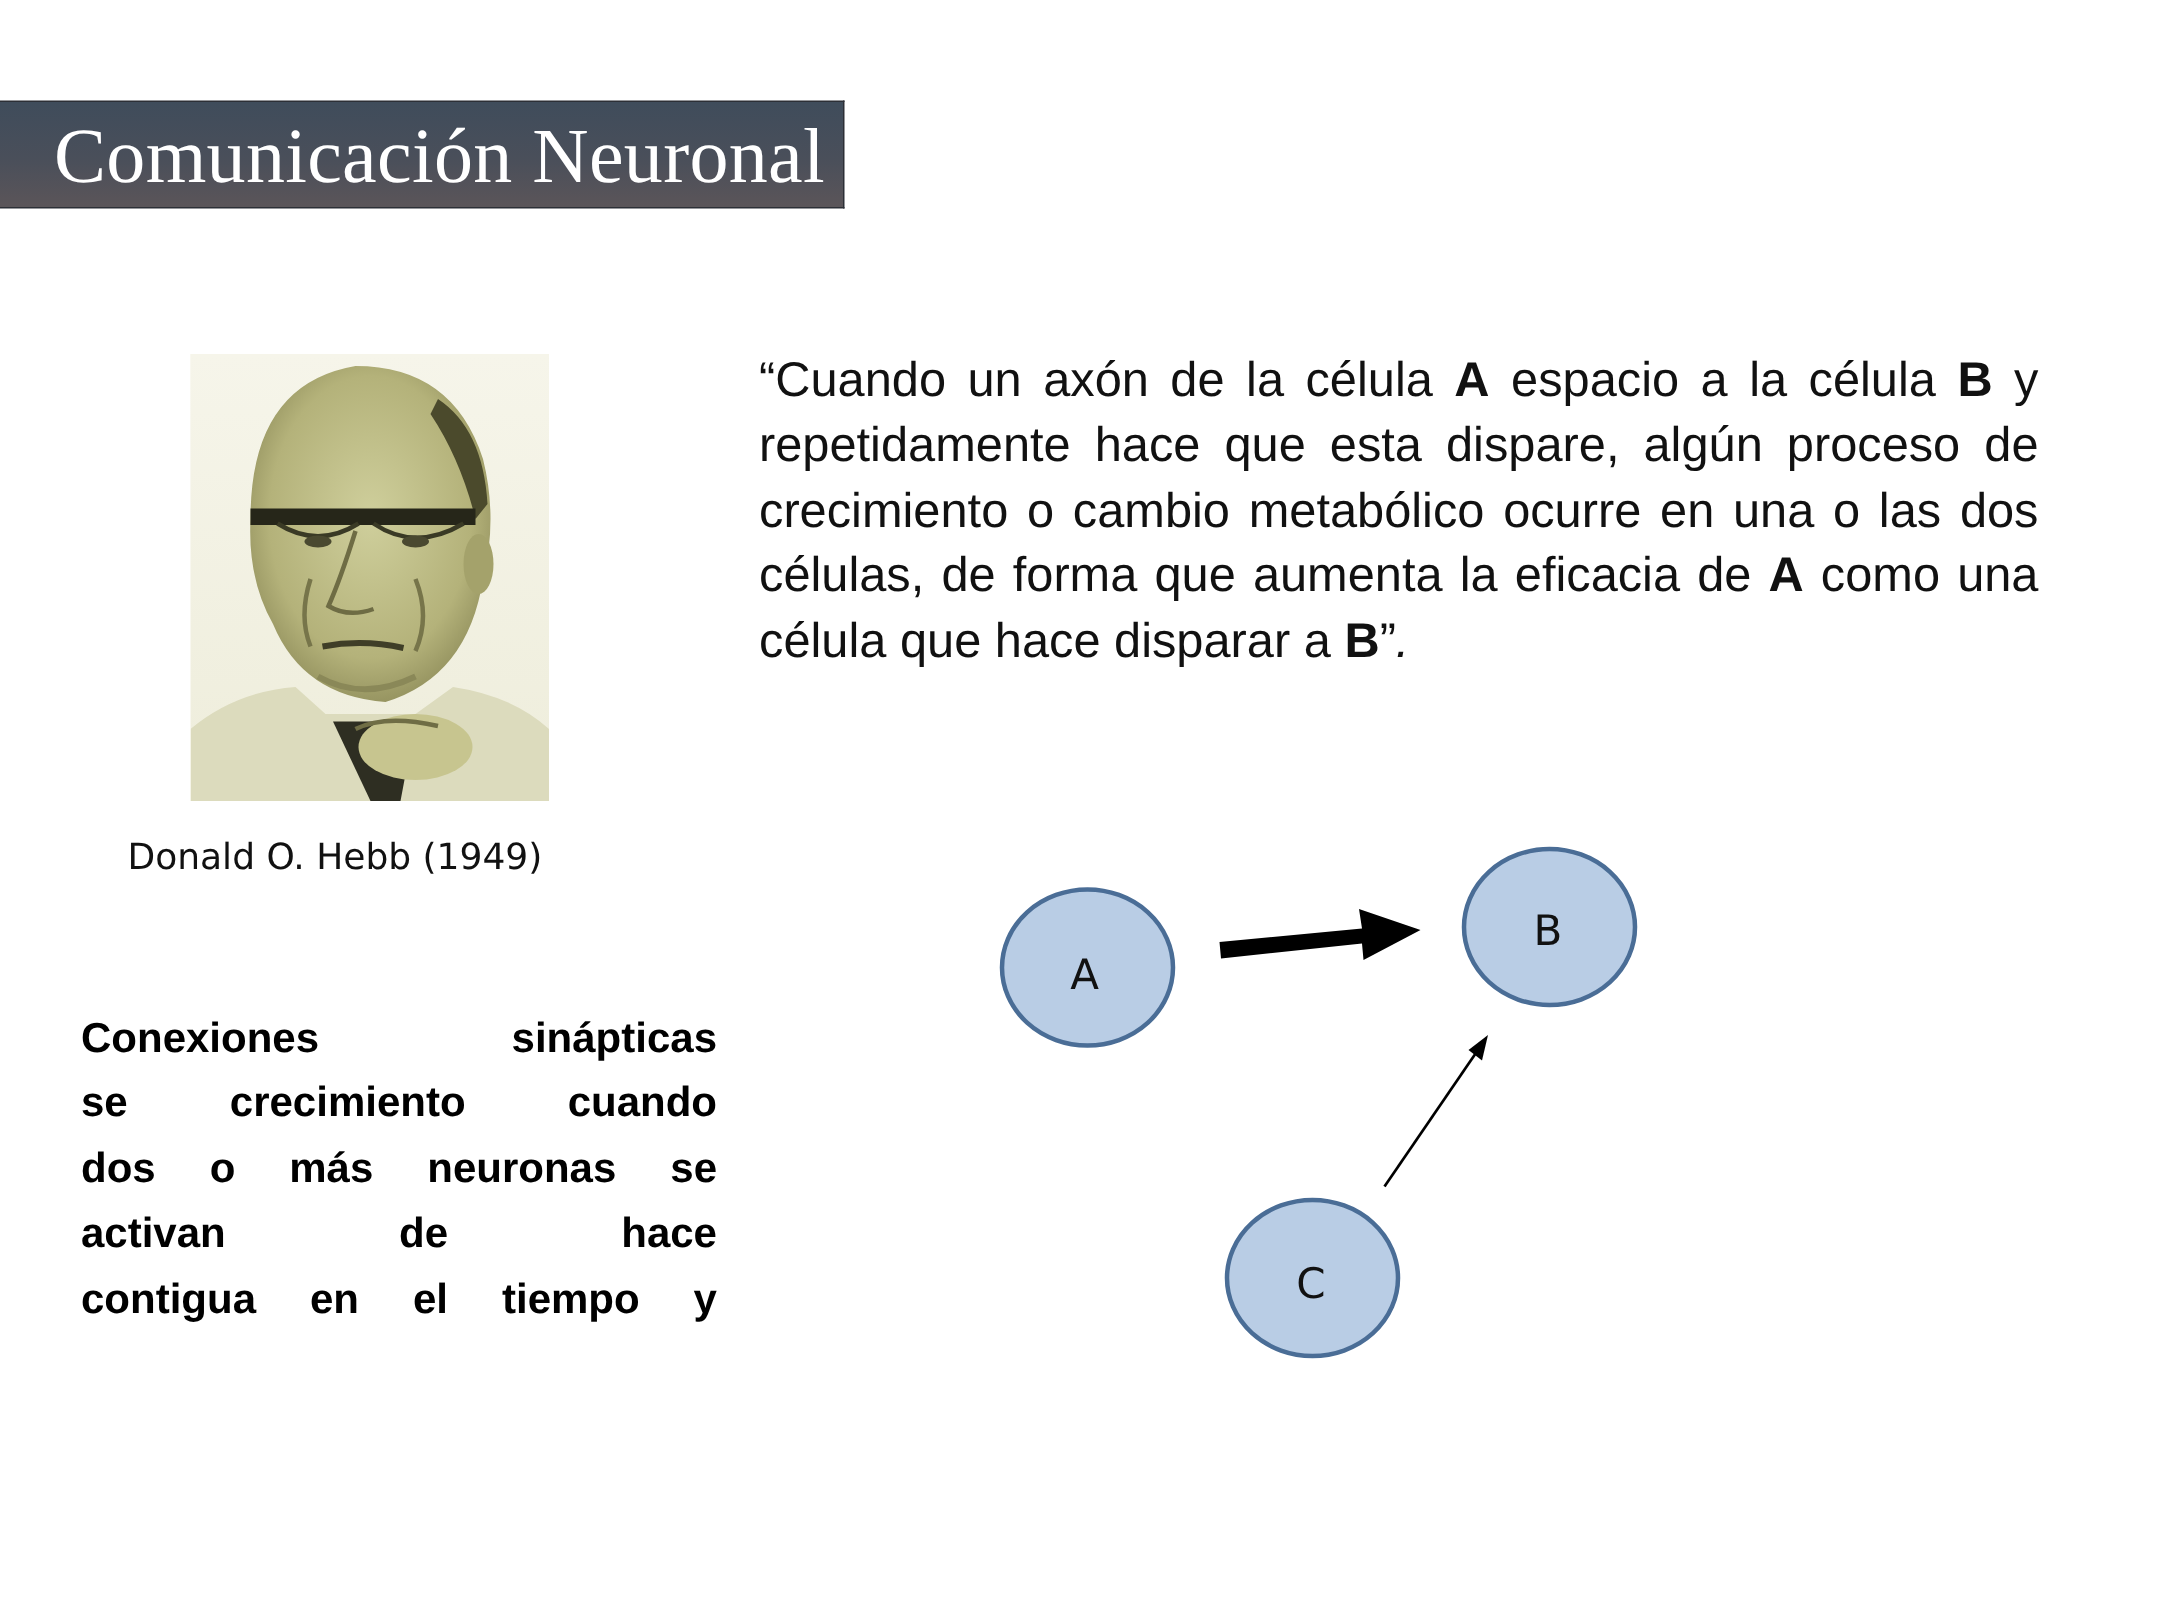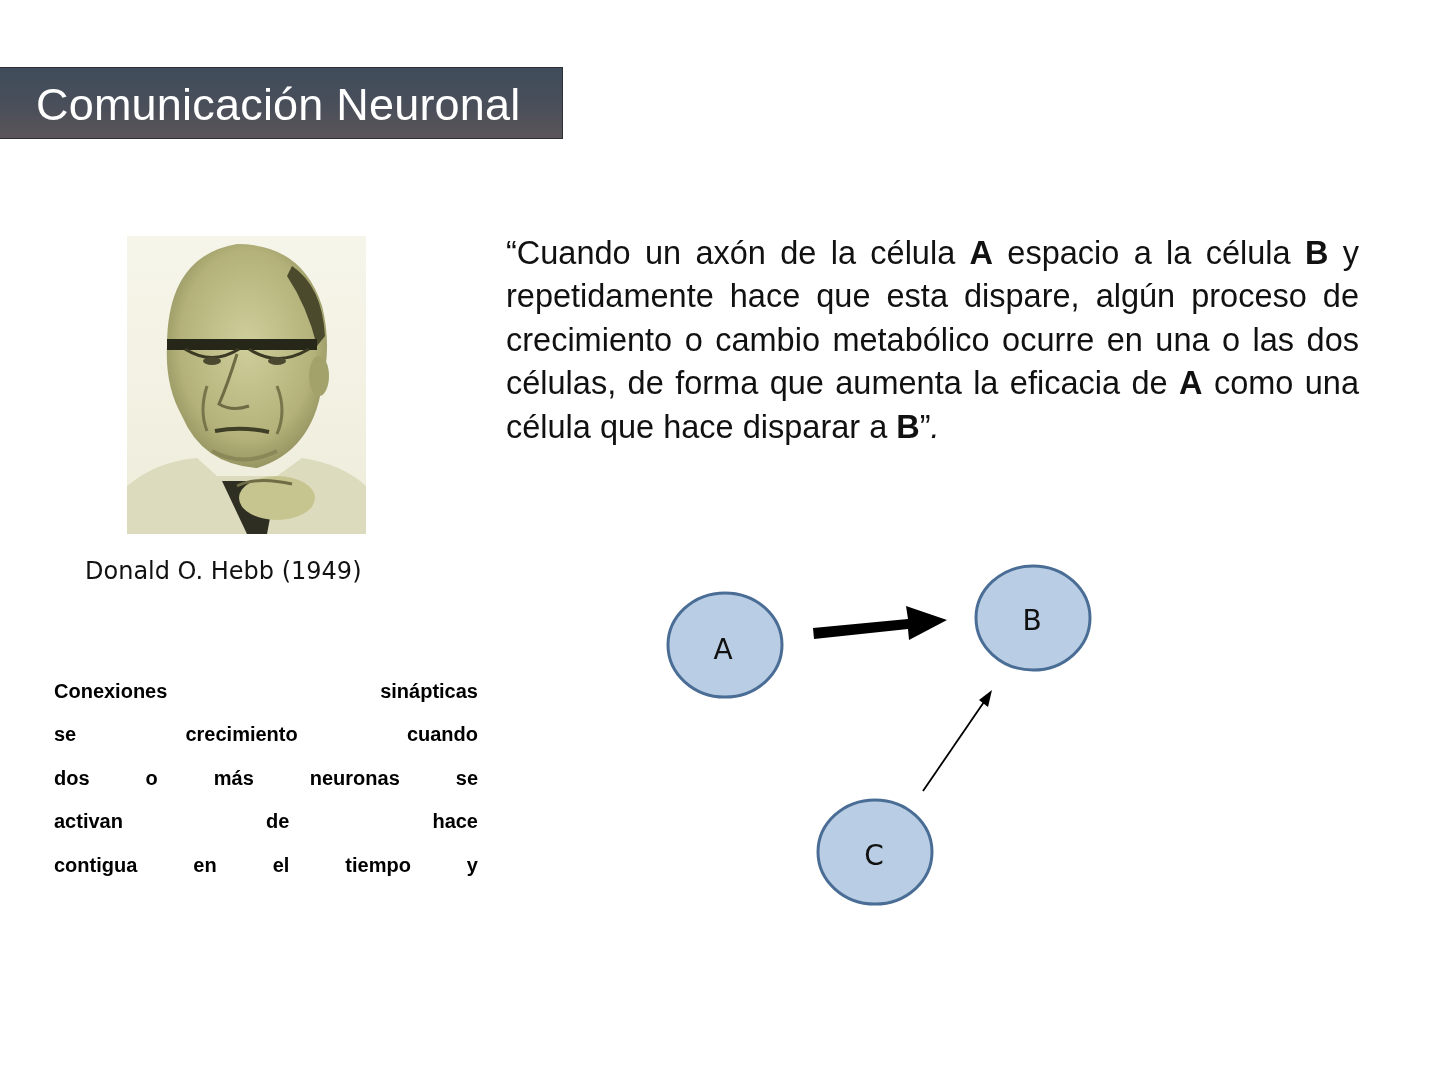--- a/index.html
+++ b/index.html
@@ -23,22 +23,22 @@
       height: 72px;
       background: linear-gradient(to bottom, #3f4c5b 0%, #4a4f5a 55%, #5b5559 100%);
       border: 1px solid #2c2f36;
       border-left: none;
       box-sizing: border-box;
     }
     .title-text {
       position: absolute;
       left: 36px;
       top: 11px;
-      font-family: Liberation Sans, sans-serif;
-      font-size: 45px;
+      font-family: Liberation Serif, serif;
+      font-size: 52px;
       line-height: 52px;
       color: #ffffff;
       white-space: nowrap;
       letter-spacing: 0.2px;
     }
     .portrait {
       position: absolute;
       left: 127px;
       top: 236px;
       width: 239px;
@@ -69,21 +69,21 @@
     }
     .quote b { font-weight: bold; }
     .quote .ital { font-style: italic; }
     .summary {
       position: absolute;
       left: 54px;
       top: 670px;
       width: 424px;
       font-family: "Liberation Sans", sans-serif;
       font-weight: bold;
-      font-size: 20px;
+      font-size: 28px;
       line-height: 43.4px;
       text-align: justify;
       text-align-last: left;
       color: #000;
     }
     .summary .line {
       display: block;
       text-align: justify;
       text-align-last: justify;
     }

